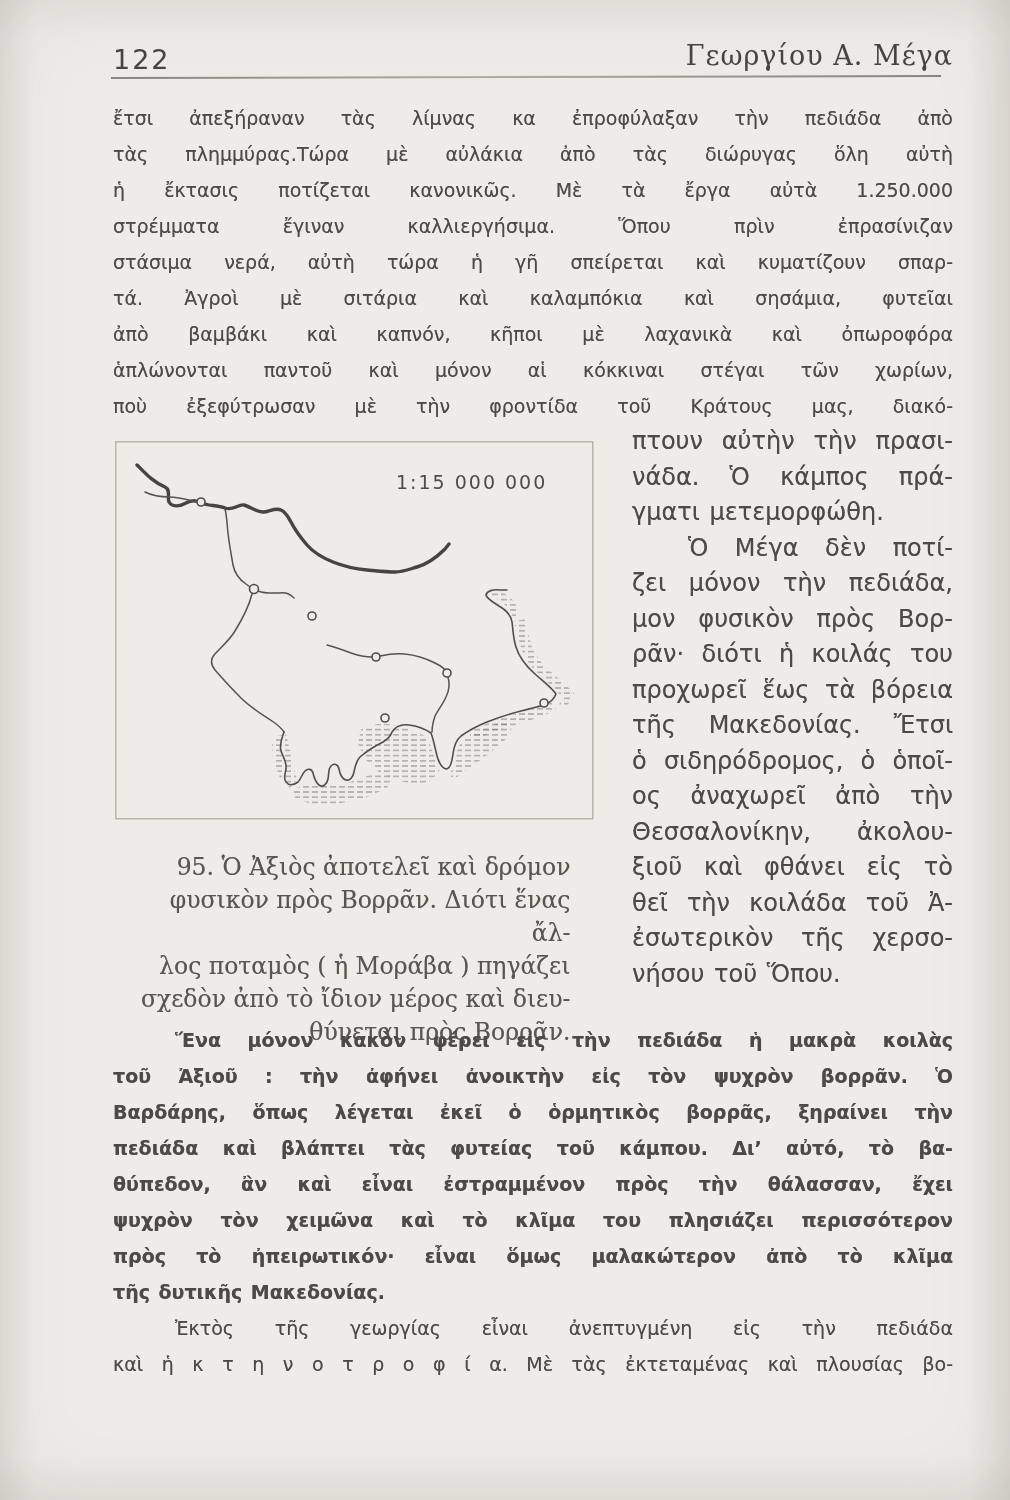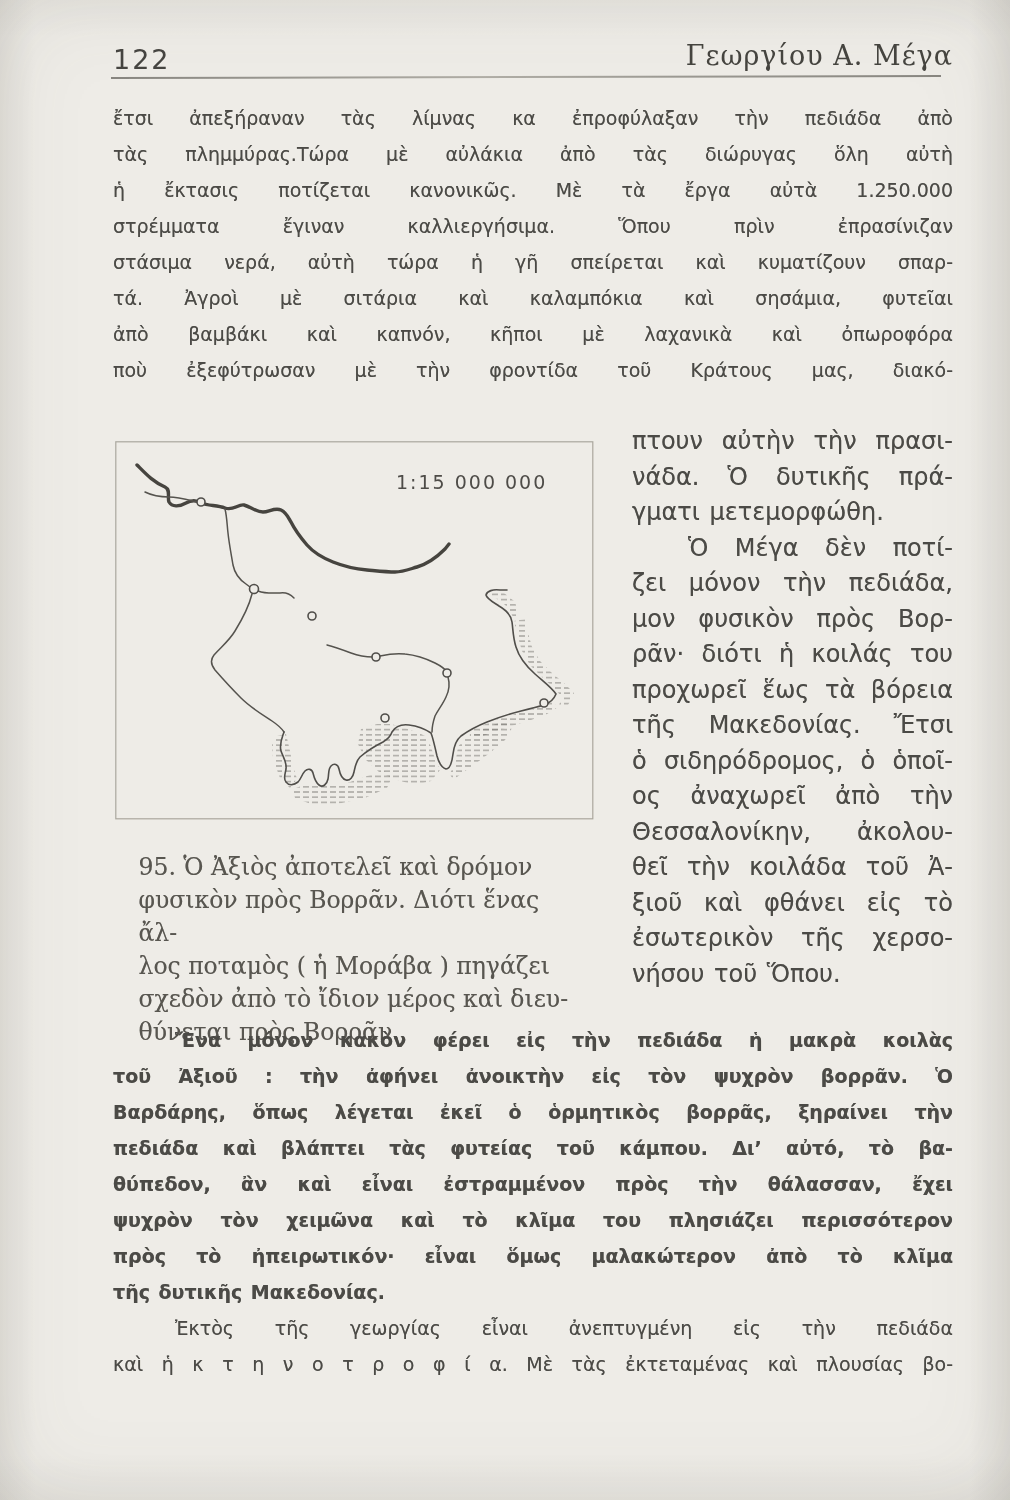--- a/index.html
+++ b/index.html
@@ -34,21 +34,21 @@
   
   .wraprow { position:absolute; left:113px; top:424px; width:840px; height:600px; }
   .sidecol { position:absolute; left:519px; top:0; width:321px; }
   .sidecol .tline { height:35.5px; line-height:35.5px; font-size:24px; }
   
   .figure { position:absolute; left:2px; top:17px; width:479px; margin:0; }
   .mapbox { width:479px; height:379px; }
   .figcaption { width:432px; margin:27px auto 0 auto; text-align:center;
                 font-family:"DejaVu Serif", serif; font-size:23.5px; line-height:33px;
                 color:#585650; text-shadow:0 0 .5px rgba(88,86,80,.5); }
-  .capline { text-align:left; }
+  .capline { text-align:right; }
   svg .coast  { fill:none; stroke:#504e4a; stroke-width:1.6; stroke-linecap:round; stroke-linejoin:round; }
   svg .river  { fill:none; stroke:#55534e; stroke-width:1.5; stroke-linecap:round; stroke-linejoin:round; }
   svg .bigriver { fill:none; stroke:#46443f; stroke-width:3.4; stroke-linecap:round; stroke-linejoin:round; }
   svg .city   { fill:#eeece7; stroke:#504e4a; stroke-width:1.6; }
   svg .sea    { fill:url(#seahatch); stroke:none; opacity:.9; }
   svg .mapborder { fill:none; stroke:#aaa79e; stroke-width:1.2; }
   svg .scalelabel { font-family:"DejaVu Sans", sans-serif; font-size:19px; letter-spacing:2px; fill:#4e4c48; }
 </style>
 </head>
 <body>
@@ -60,20 +60,21 @@
   <div class="headrule"></div>
 
   <section class="para1">
     <div class="tline">ἔτσι ἀπεξήραναν τὰς λίμνας κα ἐπροφύλαξαν τὴν πεδιάδα ἀπὸ</div>
     <div class="tline">τὰς πλημμύρας.Τώρα μὲ αὐλάκια ἀπὸ τὰς διώρυγας ὅλη αὐτὴ</div>
     <div class="tline">ἡ ἔκτασις ποτίζεται κανονικῶς. Μὲ τὰ ἔργα αὐτὰ 1.250.000</div>
     <div class="tline">στρέμματα ἔγιναν καλλιεργήσιμα. Ὅπου πρὶν ἐπρασίνιζαν</div>
     <div class="tline">στάσιμα νερά, αὐτὴ τώρα ἡ γῆ σπείρεται καὶ κυματίζουν σπαρ-</div>
     <div class="tline">τά. Ἀγροὶ μὲ σιτάρια καὶ καλαμπόκια καὶ σησάμια, φυτεῖαι</div>
     <div class="tline">ἀπὸ βαμβάκι καὶ καπνόν, κῆποι μὲ λαχανικὰ καὶ ὀπωροφόρα</div>
+    <div class="tline">ἁπλώνονται παντοῦ καὶ μόνον αἱ κόκκιναι στέγαι τῶν χωρίων,</div>
     <div class="tline">ποὺ ἐξεφύτρωσαν μὲ τὴν φροντίδα τοῦ Κράτους μας, διακό-</div>
   </section>
 
   <section class="wraprow">
 
     <figure class="figure">
       <svg class="mapbox" viewBox="0 0 479 379" xmlns="http://www.w3.org/2000/svg">
         <defs>
           <pattern id="seahatch" width="9" height="5.2" patternUnits="userSpaceOnUse">
             <line x1="0" y1="2.6" x2="9" y2="2.6" stroke="#6e6c66" stroke-width="0.9" stroke-dasharray="5 3"></line>
@@ -136,33 +137,33 @@
         <div class="capline">95. Ὁ Ἀξιὸς ἀποτελεῖ καὶ δρόμον</div>
         <div class="capline">φυσικὸν πρὸς Βορρᾶν. Διότι ἕνας ἄλ-</div>
         <div class="capline">λος ποταμὸς ( ἡ Μοράβα ) πηγάζει</div>
         <div class="capline">σχεδὸν ἀπὸ τὸ ἴδιον μέρος καὶ διευ-</div>
         <div class="capline">θύνεται πρὸς Βορρᾶν.</div>
       </figcaption>
     </figure>
 
     <div class="sidecol">
       <div class="tline">πτουν αὐτὴν τὴν πρασι-</div>
-      <div class="tline">νάδα. Ὁ δυτικῆς πρά-</div>
+      <div class="tline">νάδα. Ὁ κάμπος πρά-</div>
       <div class="tline pe">γματι μετεμορφώθη.</div>
       <div class="tline ind2">Ὁ Μέγα δὲν ποτί-</div>
       <div class="tline">ζει μόνον τὴν πεδιάδα,</div>
       <div class="tline">μον φυσικὸν πρὸς Βορ-</div>
       <div class="tline">ρᾶν· διότι ἡ κοιλάς του</div>
       <div class="tline">προχωρεῖ ἕως τὰ βόρεια</div>
       <div class="tline">τῆς Μακεδονίας. Ἔτσι</div>
       <div class="tline">ὁ σιδηρόδρομος, ὁ ὁποῖ-</div>
       <div class="tline">ος ἀναχωρεῖ ἀπὸ τὴν</div>
       <div class="tline">Θεσσαλονίκην, ἀκολου-</div>
+      <div class="tline">ξιοῦ καὶ φθάνει εἰς τὸ</div>
       <div class="tline">θεῖ τὴν κοιλάδα τοῦ Ἀ-</div>
-      <div class="tline">ξιοῦ καὶ φθάνει εἰς τὸ</div>
       <div class="tline">ἐσωτερικὸν τῆς χερσο-</div>
       <div class="tline pe">νήσου τοῦ Ὅπου.</div>
     </div>
   </section>
 
   <section class="para2">
     <div class="tline ind1">Ἕνα μόνον κακὸν φέρει εἰς τὴν πεδιάδα ἡ μακρὰ κοιλὰς</div>
     <div class="tline">τοῦ Ἀξιοῦ : τὴν ἀφήνει ἀνοικτὴν εἰς τὸν ψυχρὸν βορρᾶν. Ὁ</div>
     <div class="tline">Βαρδάρης, ὅπως λέγεται ἐκεῖ ὁ ὁρμητικὸς βορρᾶς, ξηραίνει τὴν</div>
     <div class="tline">πεδιάδα καὶ βλάπτει τὰς φυτείας τοῦ κάμπου. Δι’ αὐτό, τὸ βα-</div>

